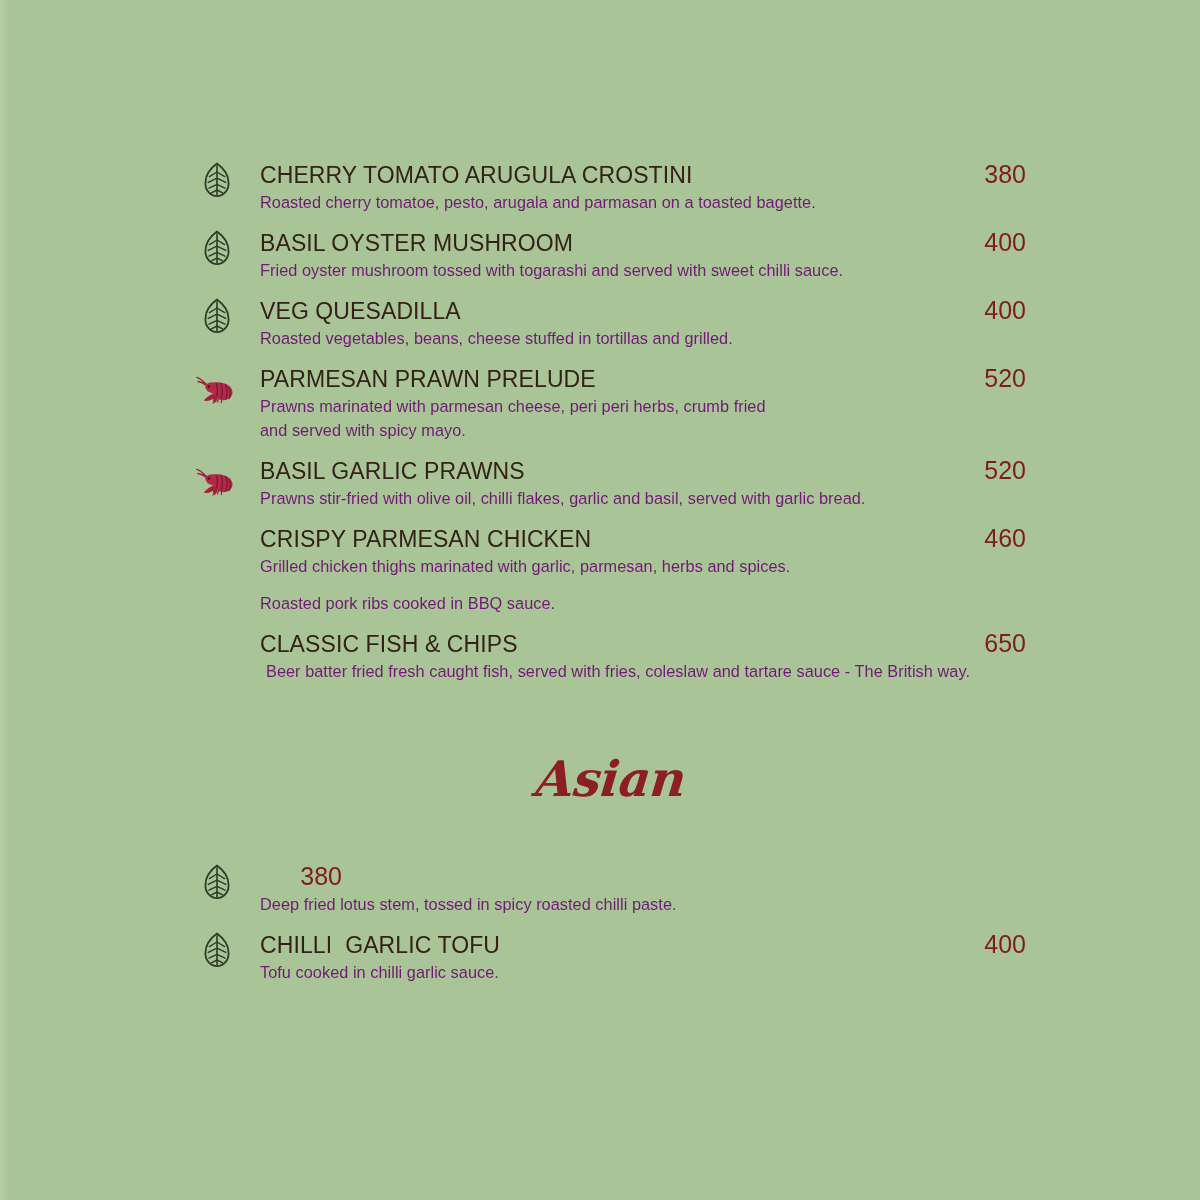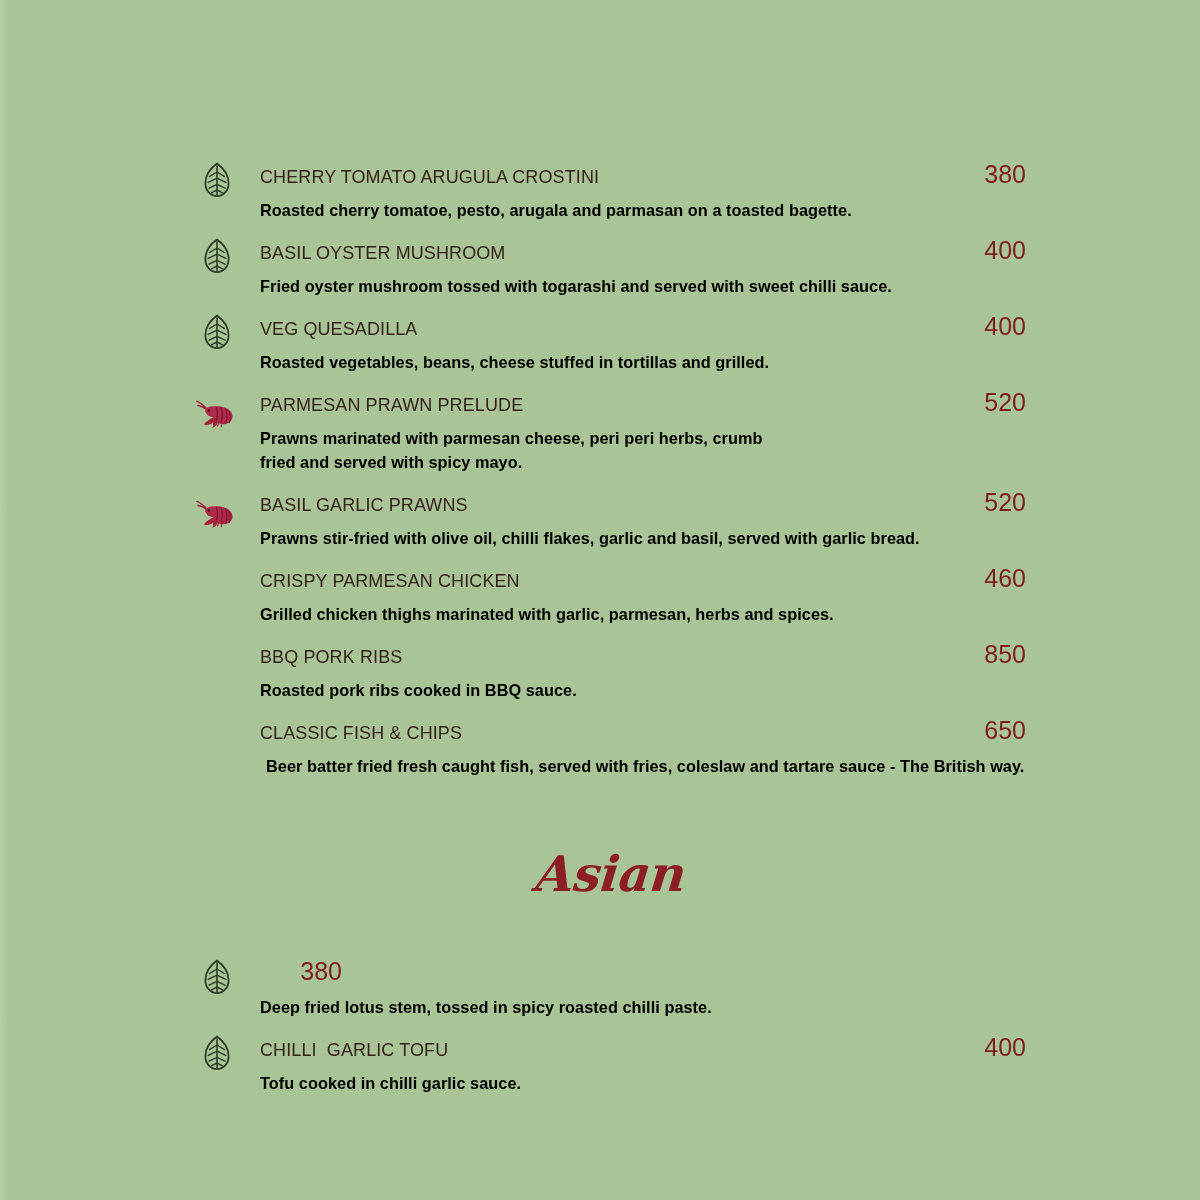--- a/index.html
+++ b/index.html
@@ -64,45 +64,44 @@
   }
 
   .item-head {
     display: flex;
     align-items: baseline;
     justify-content: space-between;
   }
 
   .item-name {
     color: #33211a;
-    font-size: 18px;
+    font-size: 23px;
     letter-spacing: 0.1px;
     line-height: 1.16;
     white-space: pre;
     font-weight: 400;
   }
 
   .item-price {
     color: #7f1d1d;
     font-size: 25px;
     line-height: 1.16;
     font-weight: 400;
     flex: 0 0 auto;
     min-width: 58px;
     text-align: right;
     margin-left: 24px;
   }
 
   .item-desc {
-    color: #000000;
+    color: #701a75;
     font-size: 16.3px;
     line-height: 1.42;
-    margin-top: 10px;
+    margin-top: 2px;
     letter-spacing: 0.05px;
-    font-weight: bold;
   }
   .item-desc.indented { padding-left: 6px; }
 
   
   .diet-icon {
     position: absolute;
     left: 0;
     top: 2px;
     width: 46px;
     height: 42px;
@@ -234,24 +233,20 @@
           <div class="item-desc">Prawns stir-fried with olive oil, chilli flakes, garlic and basil, served with garlic bread.</div>
         </div>
         <div class="item" style="margin-top: 14px;">
           <div class="item-head">
             <div class="item-name">CRISPY PARMESAN CHICKEN</div>
             <div class="item-price">460</div>
           </div>
           <div class="item-desc">Grilled chicken thighs marinated with garlic, parmesan, herbs and spices.</div>
         </div>
         <div class="item" style="margin-top: 14px;">
-          <div class="item-head">
-            <div class="item-name">BBQ PORK RIBS</div>
-            <div class="item-price">850</div>
-          </div>
           <div class="item-desc">Roasted pork ribs cooked in BBQ sauce.</div>
         </div>
         <div class="item" style="margin-top: 14px;">
           <div class="item-head">
             <div class="item-name">CLASSIC FISH &amp; CHIPS</div>
             <div class="item-price">650</div>
           </div>
           <div class="item-desc indented">Beer batter fried fresh caught fish, served with fries, coleslaw and tartare sauce - The British way.</div>
         </div>
       </div>

